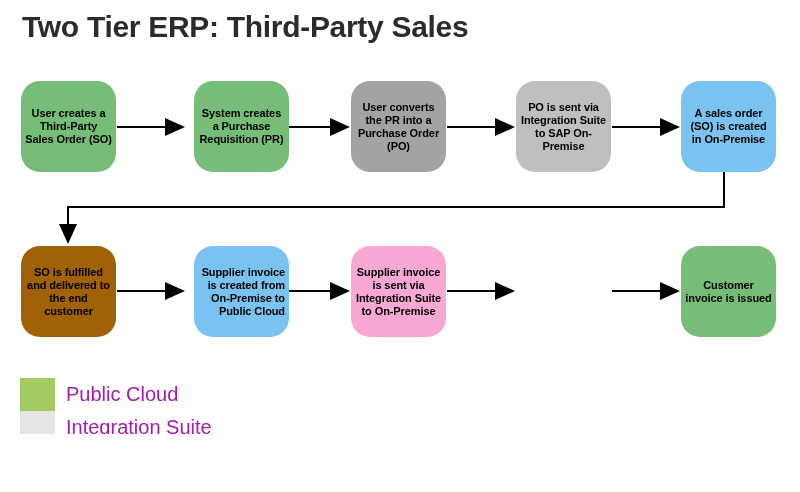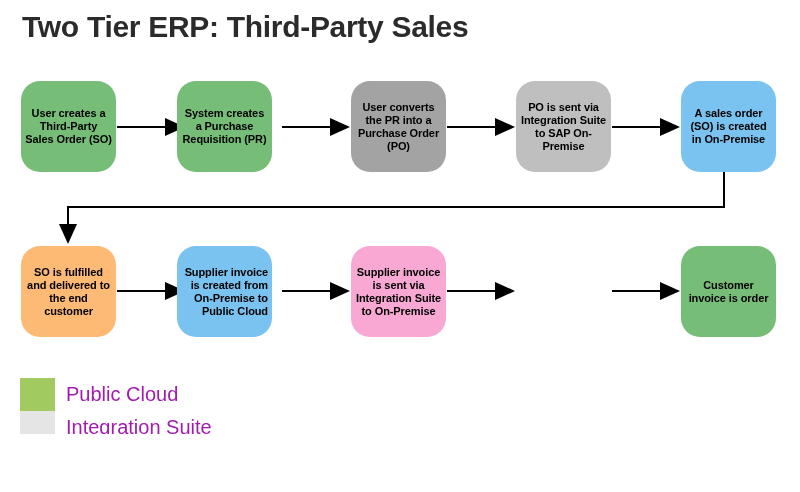--- a/index.html
+++ b/index.html
@@ -34,21 +34,21 @@
     font-weight: bold;
     line-height: 13px;
     color: #000000;
     padding: 3px 4px;
     box-sizing: border-box;
     letter-spacing: -0.1px;
   }
   .row1 { top: 81px; }
   .row2 { top: 246px; }
   .c1 { left: 21px; }
-  .c2 { left: 177px; }
+  .c2 { left: 194px; }
   .c3 { left: 351px; }
   .c4 { left: 516px; }
   .c5 { left: 681px; }
   .arrows-svg {
     position: absolute;
     left: 0; top: 0;
     width: 800px; height: 492px;
     pointer-events: none;
   }
   .legend {
@@ -98,24 +98,24 @@
     <line x1="447" y1="291" x2="512" y2="291" stroke="#000" stroke-width="2" marker-end="url(#ah)"></line>
     <line x1="612" y1="291" x2="677" y2="291" stroke="#000" stroke-width="2" marker-end="url(#ah)"></line>
   </svg>
 
   <div class="flow-box row1 c1" style="background-color: rgb(118, 189, 120);">User creates a Third-Party Sales Order (SO)</div>
   <div class="flow-box row1 c2" style="background-color: rgb(118, 189, 120);">System creates a Purchase Requisition (PR)</div>
   <div class="flow-box row1 c3" style="background-color: #a3a3a3;">User converts the PR into a Purchase Order (PO)</div>
   <div class="flow-box row1 c4" style="background-color: rgb(191, 191, 191);">PO is sent via Integration Suite to SAP On-Premise</div>
   <div class="flow-box row1 c5" style="background-color: rgb(122, 194, 239);">A sales order (SO) is created in On-Premise</div>
 
-  <div class="flow-box row2 c1" style="background-color: #fdba74;">SO is fulfilled and delivered to the end customer</div>
+  <div class="flow-box row2 c1" style="background-color: #a16207;">SO is fulfilled and delivered to the end customer</div>
   <div class="flow-box row2 c2" style="background-color: rgb(122, 194, 239); text-align: right;">Supplier invoice is created from On-Premise to Public Cloud</div>
   <div class="flow-box row2 c3" style="background-color: #f9a8d4;">Supplier invoice is sent via Integration Suite to On-Premise</div>
-  <div class="flow-box row2 c5" style="background-color: rgb(118, 189, 120);">Customer invoice is order</div>
+  <div class="flow-box row2 c5" style="background-color: rgb(118, 189, 120);">Customer invoice is issued</div>
 
   <div class="legend">
     <div class="legend-item">
       <div class="legend-swatch" style="background-color: rgb(161, 202, 97);"></div>
       <div class="legend-label">Public Cloud</div>
     </div>
     <div class="legend-item">
       <div class="legend-swatch" style="background-color: rgb(229, 229, 229);"></div>
       <div class="legend-label">Integration Suite</div>
     </div>

